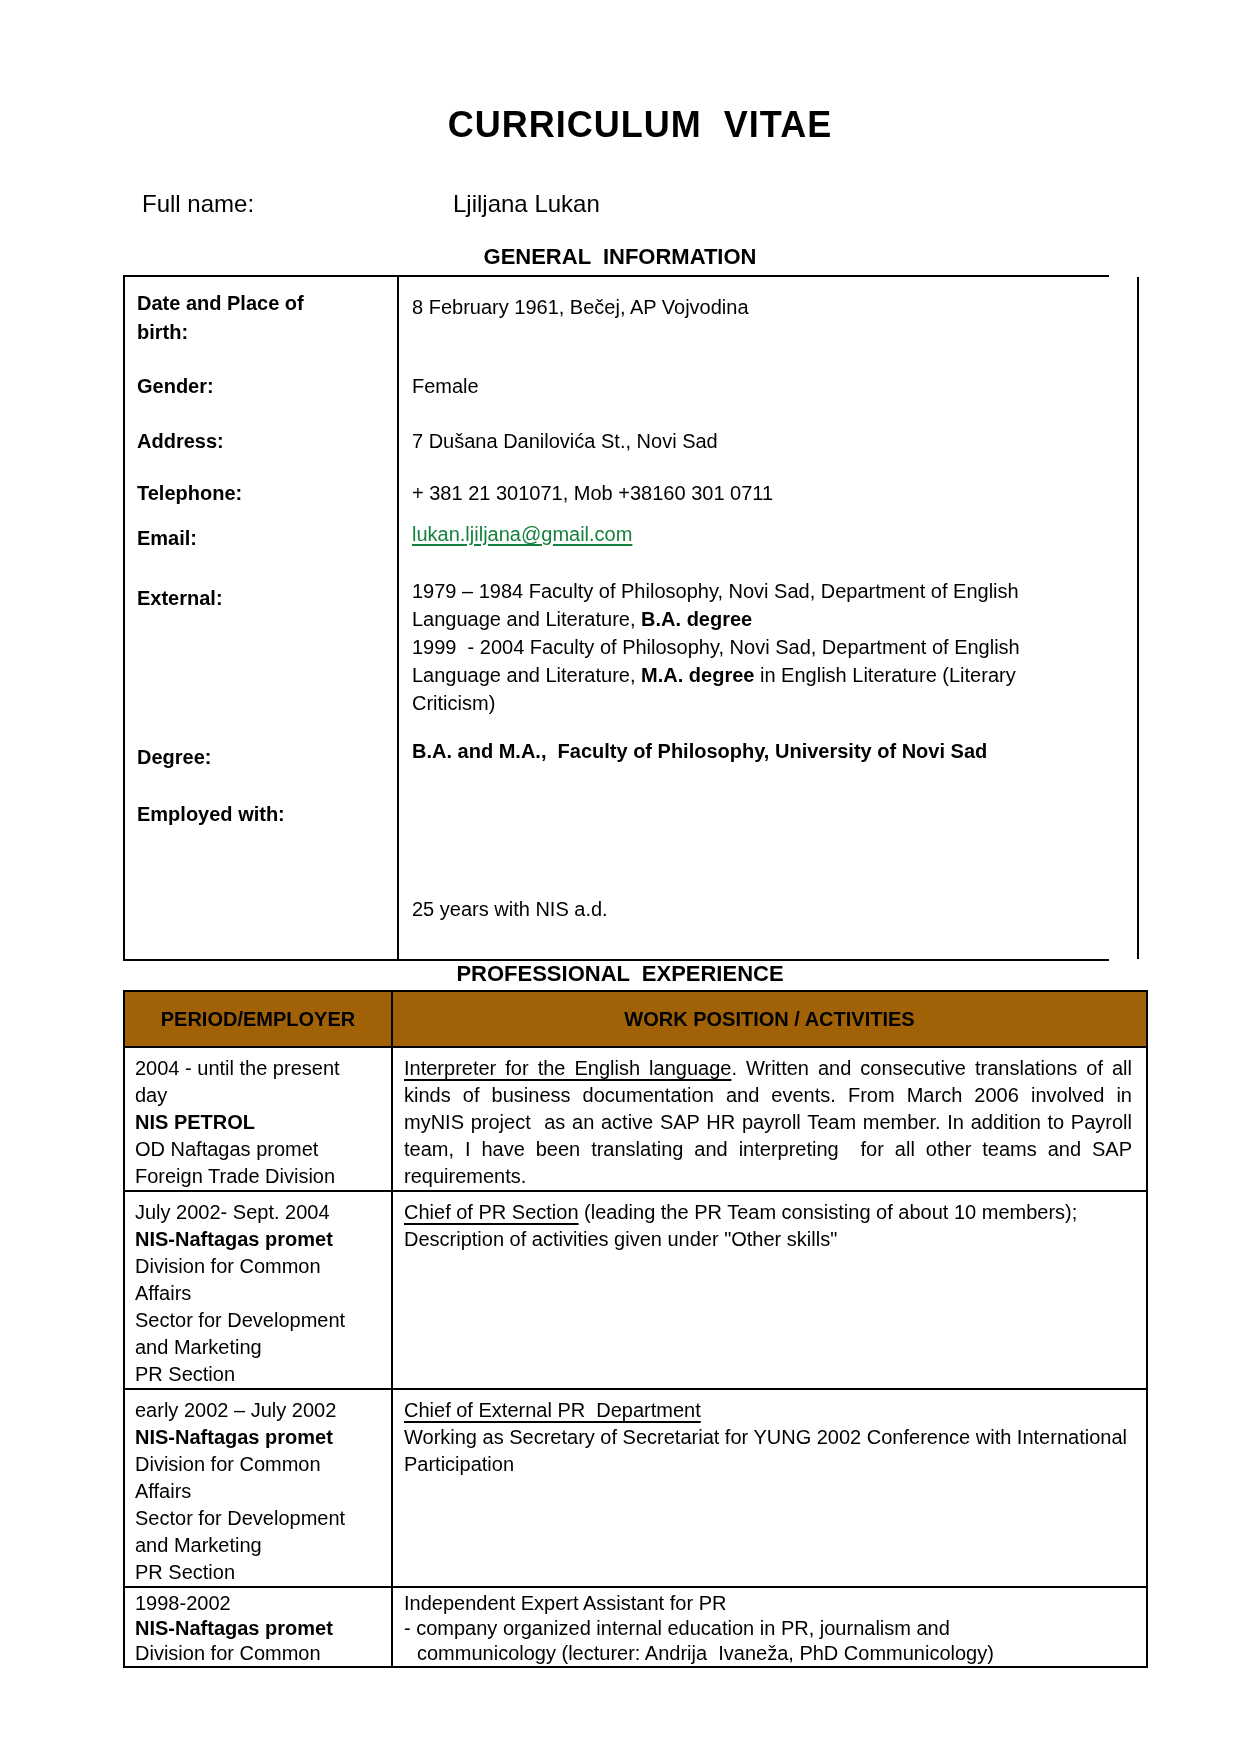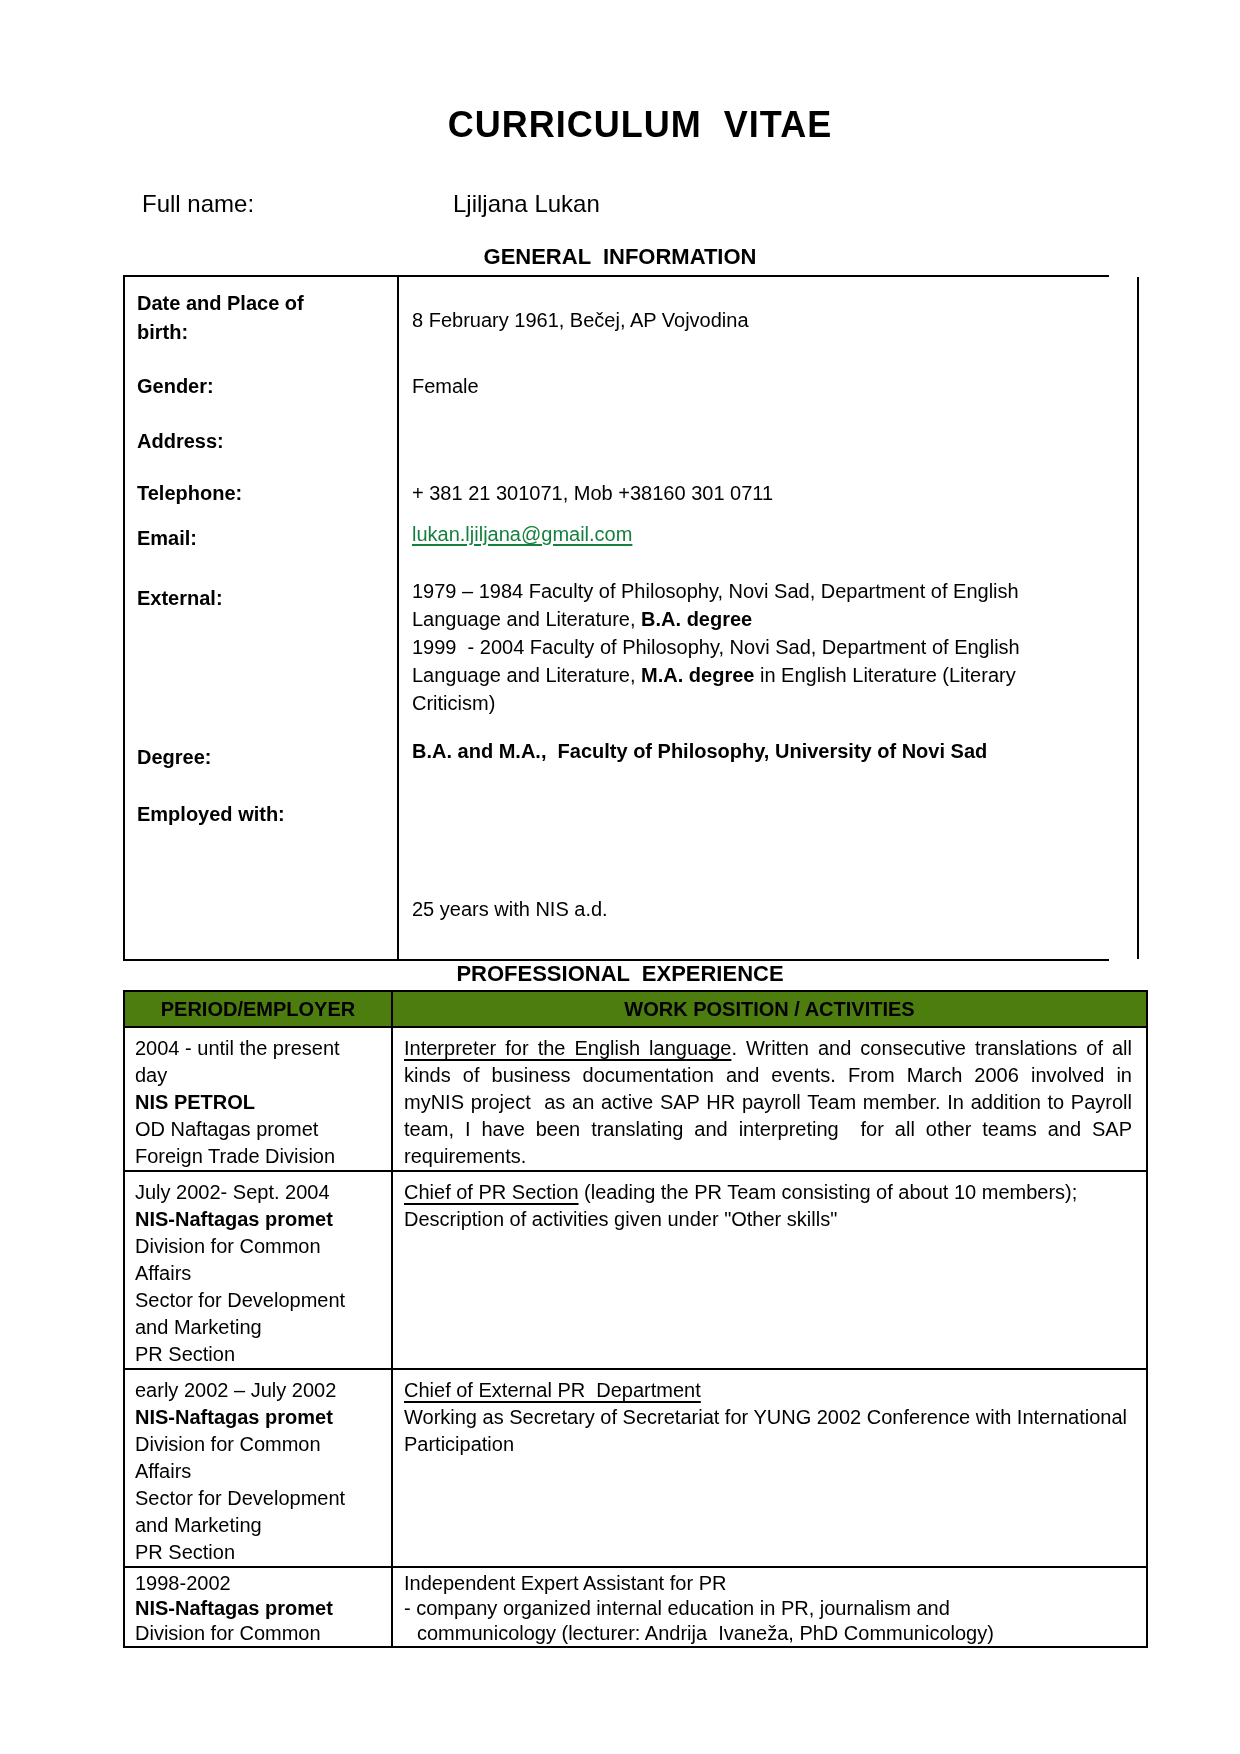--- a/index.html
+++ b/index.html
@@ -59,22 +59,22 @@
     width:1025px;
     border-collapse:collapse; table-layout:fixed;
   }
   .exp-table th, .exp-table td {
     border:2px solid #000;
     vertical-align:top;
     box-sizing:border-box;
   }
   .exp-table col.c1 { width:268px; }
   .exp-table th {
-    background:#4d7c0f;
-    height:36px;
+    background:#a16207;
+    height:56px;
     font-size:20px; font-weight:bold;
     text-align:center; vertical-align:middle;
   }
   td.period-cell { padding:7px 4px 0 10px; font-size:20px; line-height:27px; }
   td.work-cell   { padding:7px 14px 0 11px; font-size:20px; line-height:27px; }
   tr.r1 { height:142px; }
   tr.r2 { height:193px; }
   tr.r3 { height:193px; }
   tr.r4 { height:80px; }
   tr.r4 td.period-cell, tr.r4 td.work-cell { line-height:25px; padding-top:3px; }
@@ -91,26 +91,27 @@
 <div class="fullname-label">Full name:</div>
 <div class="fullname-value">Ljiljana Lukan</div>
 
 <div id="gen-heading" class="section-heading">GENERAL  INFORMATION</div>
 
 <div class="gen-table">
   <div class="gen-div gen-div1"></div>
   <div class="gen-div gen-div2"></div>
 
   <div class="glabel" style="top:12px;">Date and Place of birth:</div>
-  <div class="gvalue" style="top:29px;">8 February 1961, Bečej, AP Vojvodina</div>
+  <div class="gvalue" style="top:16px;">8 February 1961, Bečej, AP Vojvodina</div>
 
   <div class="glabel" style="top:95px;">Gender:</div>
   <div class="gvalue" style="top:95px;">Female</div>
 
   <div class="glabel" style="top:150px;">Address:</div>
+  <div class="gvalue" style="top:150px;">7 Dušana Danilovića St., Novi Sad</div>
 
   <div class="glabel" style="top:202px;">Telephone:</div>
   <div class="gvalue" style="top:202px;">+ 381 21 301071, Mob +38160 301 0711</div>
 
   <div class="glabel" style="top:247px;">Email:</div>
   <div class="gvalue" style="top:243px;"><a class="email-link">lukan.ljiljana@gmail.com</a></div>
 
   <div class="glabel" style="top:307px;">External:</div>
   <div class="gvalue narrow" style="top:300px;"><span>1979 – 1984 Faculty of Philosophy, Novi Sad, Department of English</span><br><span>Language and Literature, </span><span class="b">B.A. degree</span><br><span>1999  - 2004 Faculty of Philosophy, Novi Sad, Department of English</span><br><span>Language and Literature, </span><span class="b">M.A. degree</span><span> in English Literature (Literary</span><br><span>Criticism)</span></div>
 

